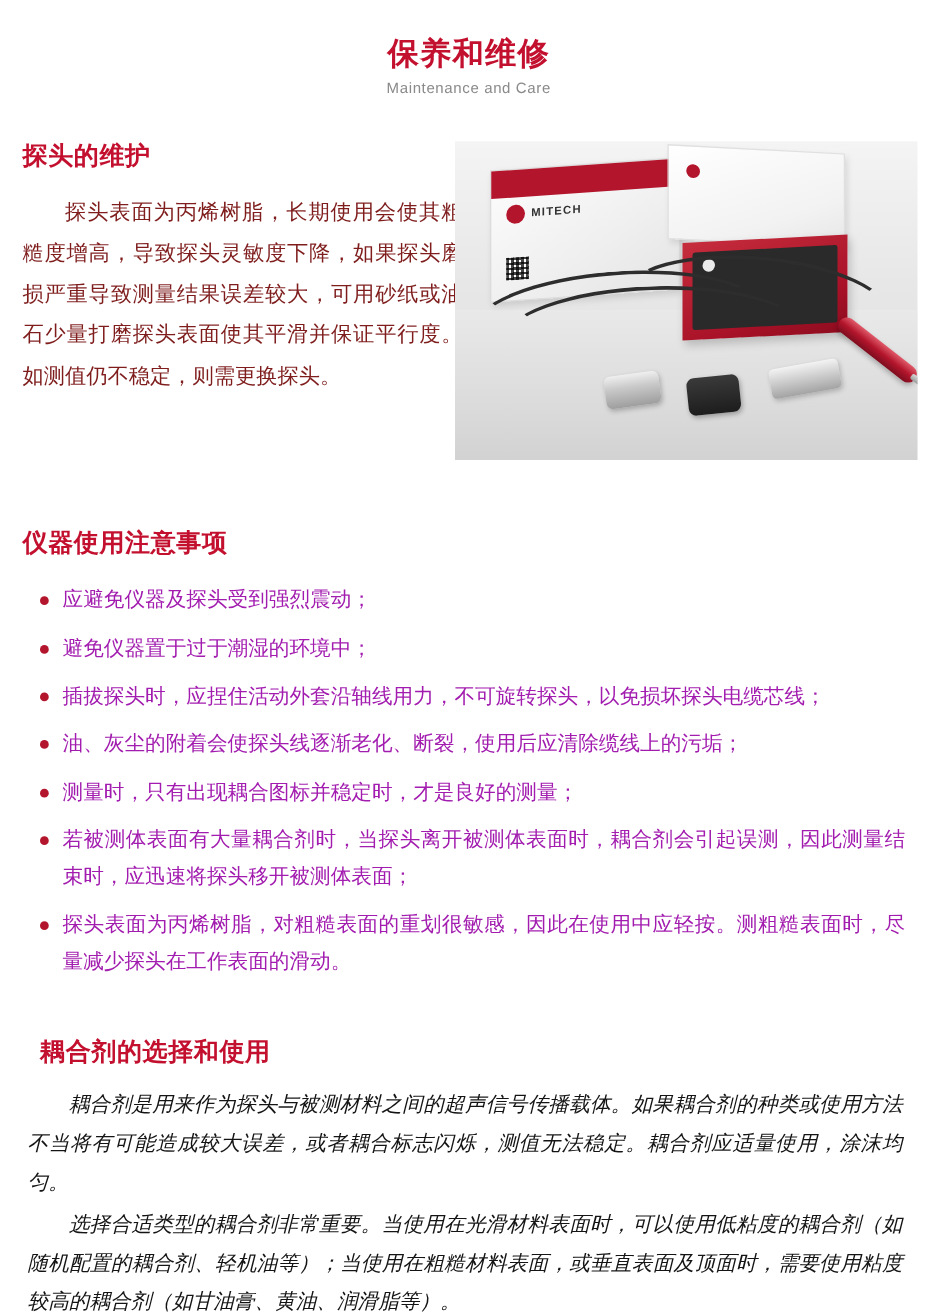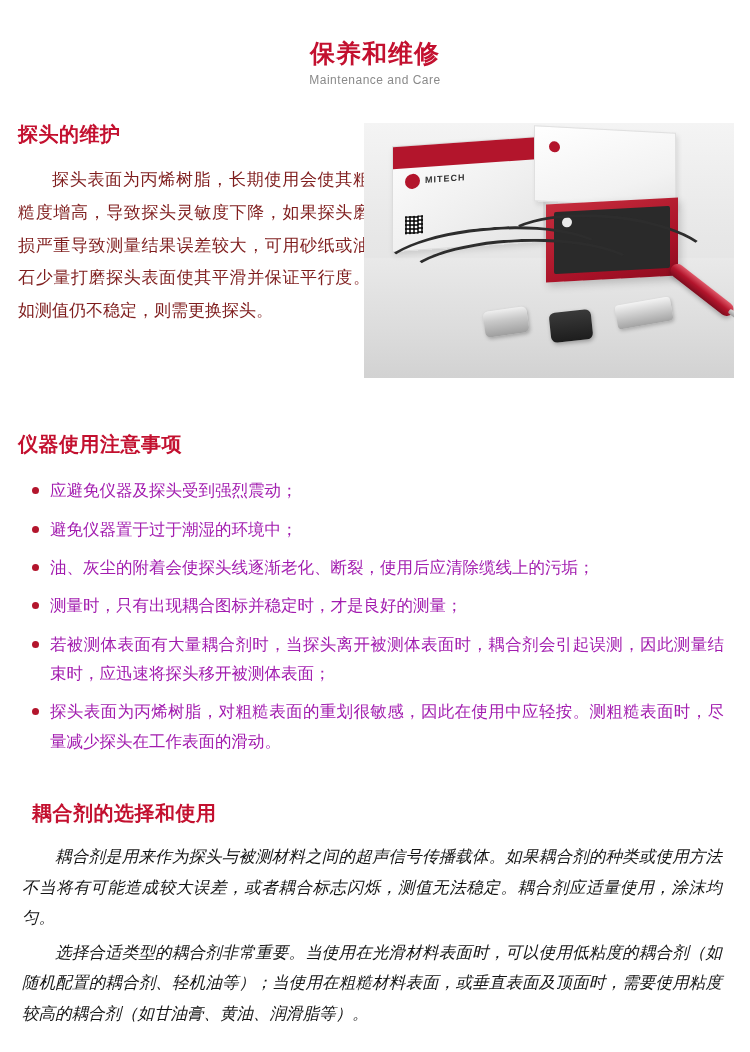--- a/index.html
+++ b/index.html
@@ -19,21 +19,21 @@
     position: relative;
     width: 750px;
     height: 1052px;
     box-sizing: border-box;
     padding: 0 16px;
   }
 
   
   .doc-header {
     text-align: center;
-    padding-top: 38px;
+    padding-top: 28px;
   }
   .doc-title-cn {
     font-size: 25px;
     font-weight: bold;
     color: #c3102f;
     letter-spacing: 1px;
     line-height: 1.25;
   }
   .doc-title-en {
     font-size: 12px;
@@ -327,20 +327,21 @@
       <div class="probe-c"></div>
       <div class="screwdriver"></div>
     </div>
   </div>
 
   <div class="section-notes">
     <div class="section-heading">仪器使用注意事项</div>
     <ul class="notes">
       <li>应避免仪器及探头受到强烈震动；</li>
       <li>避免仪器置于过于潮湿的环境中；</li>
+      <li>插拔探头时，应捏住活动外套沿轴线用力，不可旋转探头，以免损坏探头电缆芯线；</li>
       <li>油、灰尘的附着会使探头线逐渐老化、断裂，使用后应清除缆线上的污垢；</li>
       <li>测量时，只有出现耦合图标并稳定时，才是良好的测量；</li>
       <li>若被测体表面有大量耦合剂时，当探头离开被测体表面时，耦合剂会引起误测，因此测量结束时，应迅速将探头移开被测体表面；</li>
       <li>探头表面为丙烯树脂，对粗糙表面的重划很敏感，因此在使用中应轻按。测粗糙表面时，尽量减少探头在工作表面的滑动。</li>
     </ul>
   </div>
 
   <div class="section-couplant">
     <div class="section-heading">耦合剂的选择和使用</div>
     <div class="couplant-body">

